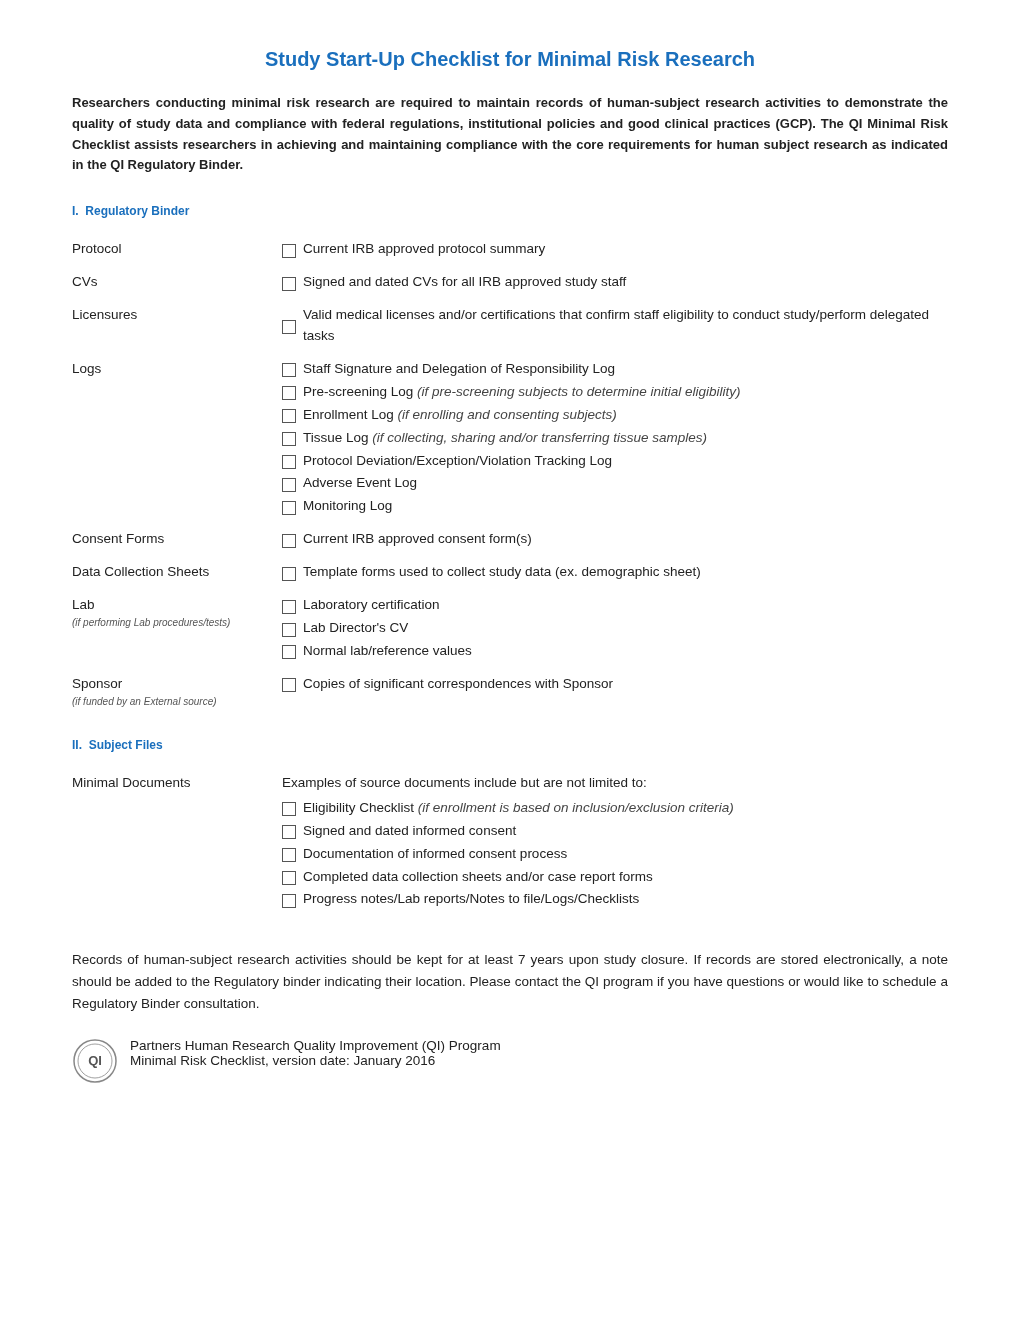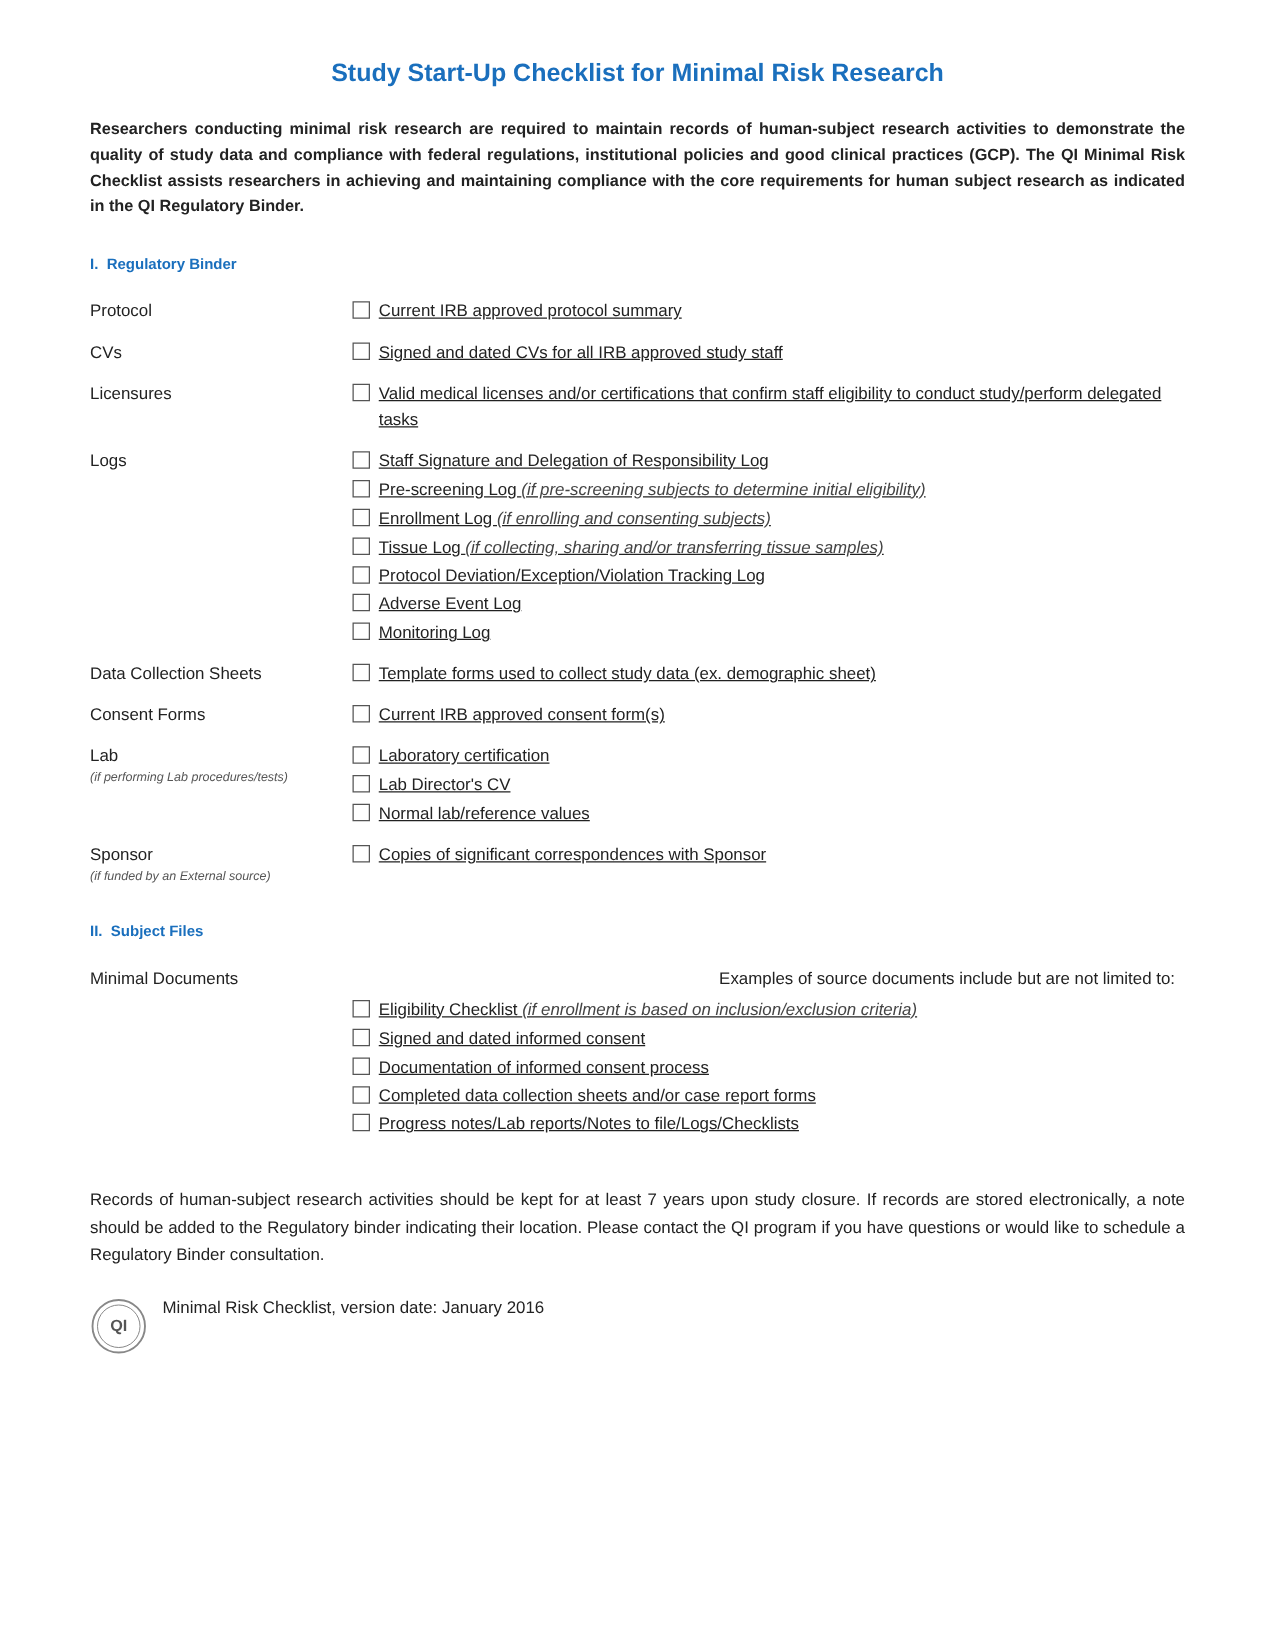--- a/index.html
+++ b/index.html
@@ -52,23 +52,22 @@
       min-width: 170px;
       padding-right: 16px;
       vertical-align: top;
     }
     .italic {
       font-style: italic;
       color: #444;
     }
     .checkbox-item {
       display: flex;
-      align-items: flex-start;
+      align-items: center;
       margin-bottom: 2px;
-      text-decoration: underline;
     }
     .checkbox-item .cb {
       display: inline-block;
       width: 14px;
       height: 14px;
       border: 1.5px solid #555;
       margin-right: 7px;
       margin-top: 2px;
       flex-shrink: 0;
     }
@@ -173,35 +172,35 @@
       </div>
       <div class="checkbox-item">
         <span class="cb"></span>
         <span>Monitoring Log</span>
       </div>
     </td>
   </tr>
 
 
   <tr>
+    <td>Consent Forms</td>
+    <td>
+      <div class="checkbox-item">
+        <span class="cb"></span>
+        <span>Current IRB approved consent form(s)</span>
+      </div>
+    </td>
+  </tr>
+
+  <tr>
     <td>Data Collection Sheets</td>
     <td>
       <div class="checkbox-item">
         <span class="cb"></span>
         <span>Template forms used to collect study data (ex. demographic sheet)</span>
-      </div>
-    </td>
-  </tr>
-
-  <tr>
-    <td>Consent Forms</td>
-    <td>
-      <div class="checkbox-item">
-        <span class="cb"></span>
-        <span>Current IRB approved consent form(s)</span>
       </div>
     </td>
   </tr>
 
   <tr>
     <td>
       Lab<br>
       <em class="item-label">(if performing Lab procedures/tests)</em>
     </td>
     <td>
@@ -237,21 +236,21 @@
 
 <div class="section-title">
   <span>II.</span>&nbsp;&nbsp;<span>Subject Files</span>
 </div>
 
 <table>
   <tbody>
       <tr>
     <td>Minimal Documents</td>
     <td>
-      <div style="margin-bottom:4px;text-align:right;">Examples of source documents include but are not limited to:</div>
+      <div style="margin-bottom:4px;">Examples of source documents include but are not limited to:</div>
       <div class="checkbox-item">
         <span class="cb"></span>
         <span>Eligibility Checklist <em class="italic">(if enrollment is based on inclusion/exclusion criteria)</em></span>
       </div>
       <div class="checkbox-item">
         <span class="cb"></span>
         <span>Signed and dated informed consent</span>
       </div>
       <div class="checkbox-item">
         <span class="cb"></span>
@@ -272,16 +271,17 @@
 
 <div class="footer">
   <p class="footer-text">Records of human-subject research activities should be kept for at least 7 years upon study closure.   If records are stored electronically, a note should be added to the Regulatory binder indicating their location.  Please contact the QI program if you have questions or would like to schedule a Regulatory Binder consultation.</p>
   <div class="footer-logo-area">
     <svg class="logo-circle" viewBox="0 0 46 46" xmlns="http://www.w3.org/2000/svg">
       <circle cx="23" cy="23" r="21" fill="none" stroke="#888" stroke-width="1.5"></circle>
       <circle cx="23" cy="23" r="17" fill="none" stroke="#888" stroke-width="0.8"></circle>
       <text x="23" y="27" text-anchor="middle" font-size="13" font-weight="bold" fill="#555" font-family="Arial">QI</text>
     </svg>
     <div>
+      <div>Partners Human Research Quality Improvement (QI) Program</div>
       <div>Minimal Risk Checklist, version date:  January 2016</div>
     </div>
   </div>
 </div>
 
 </body></html>

